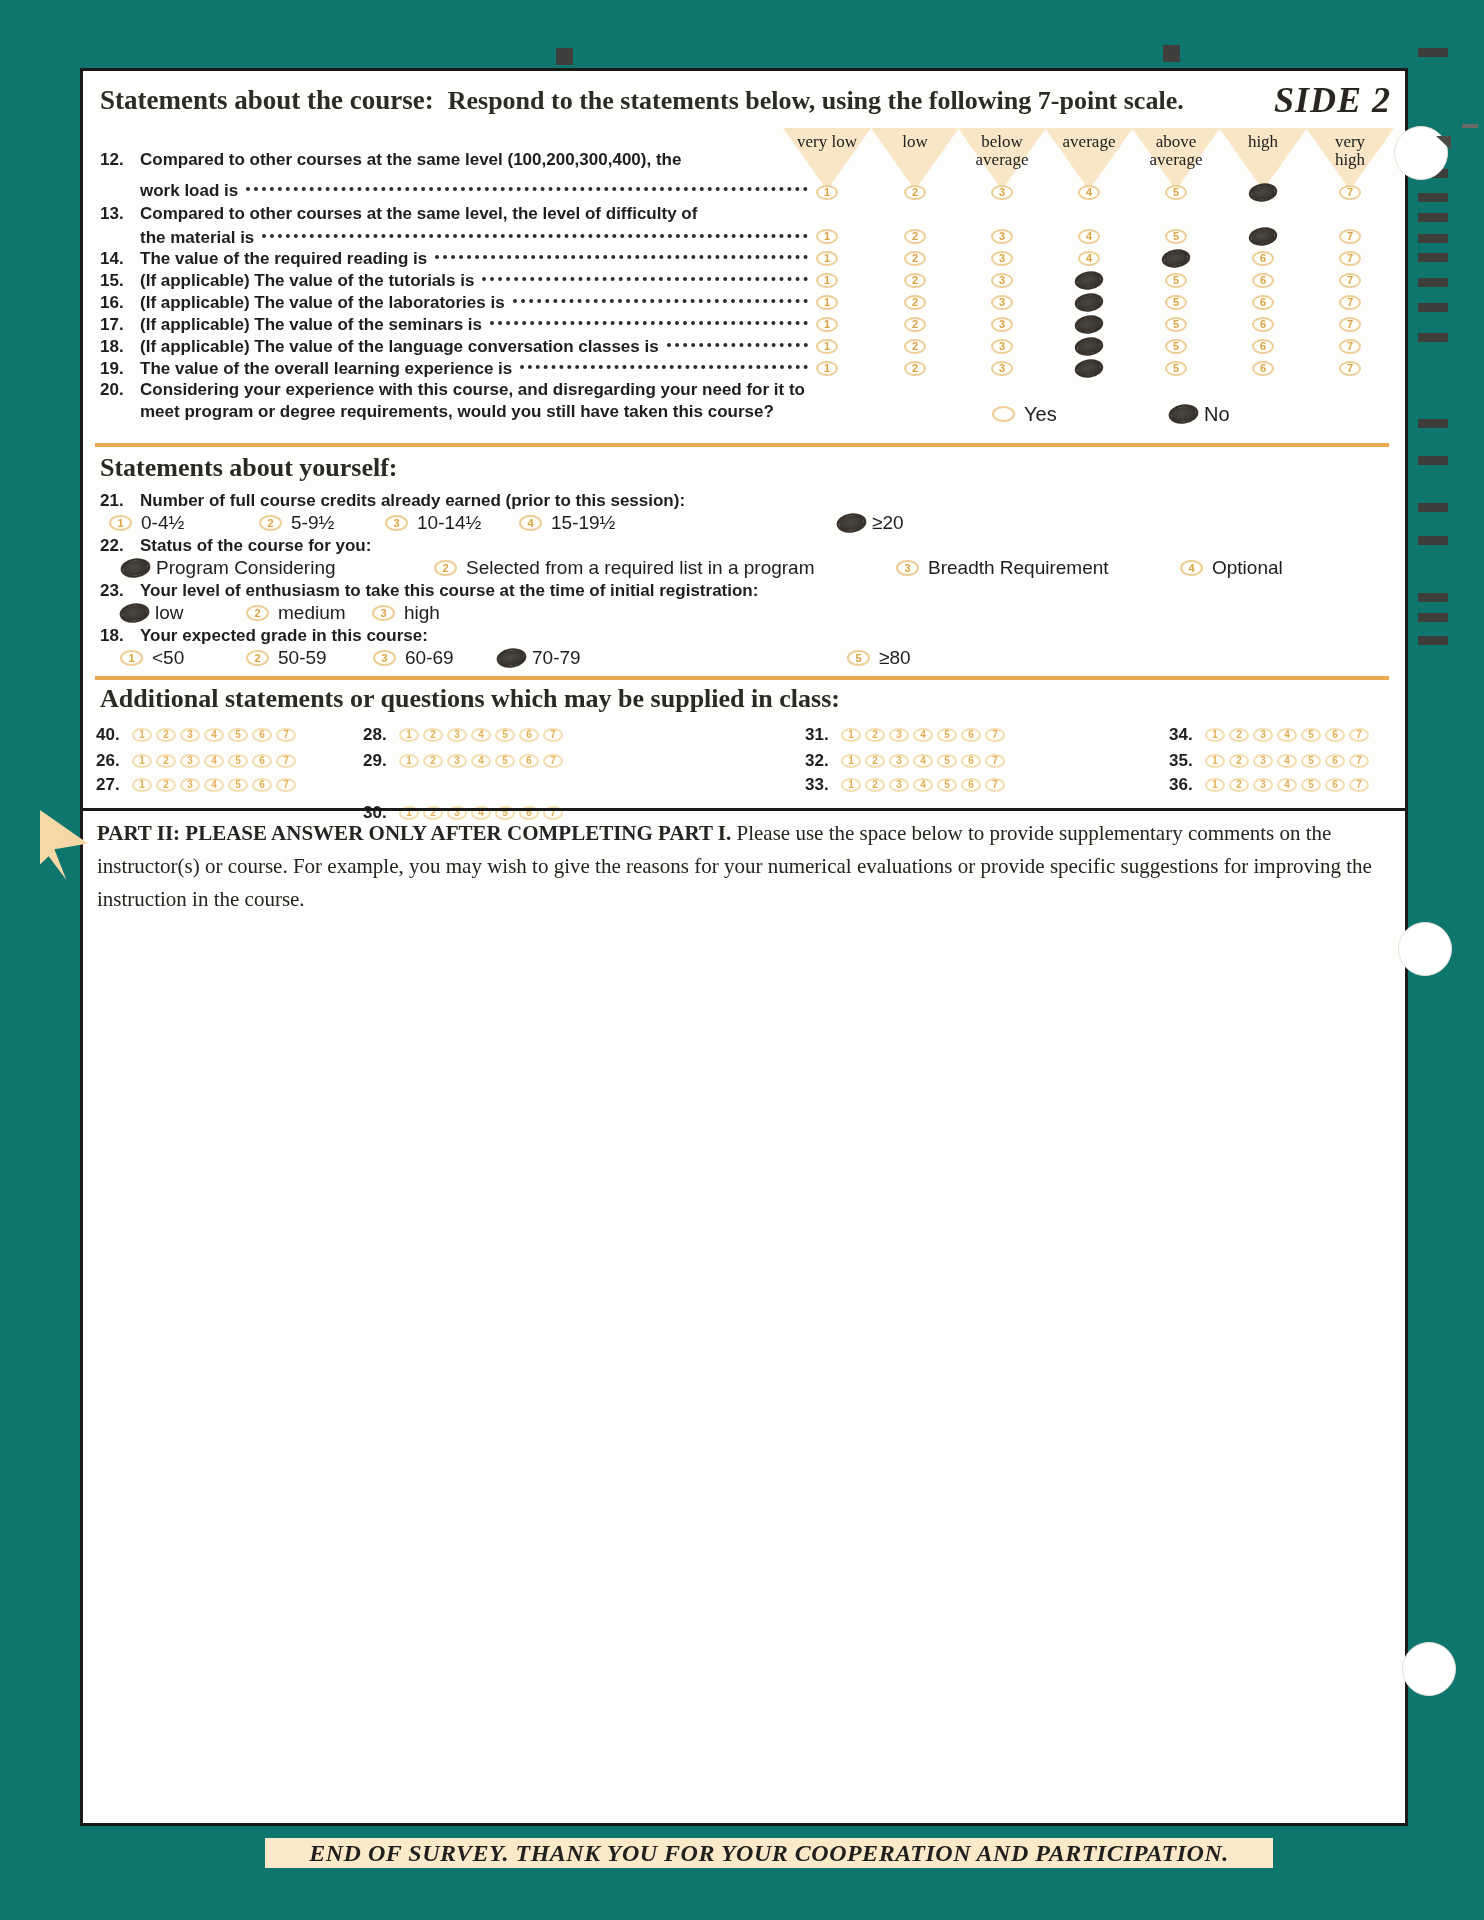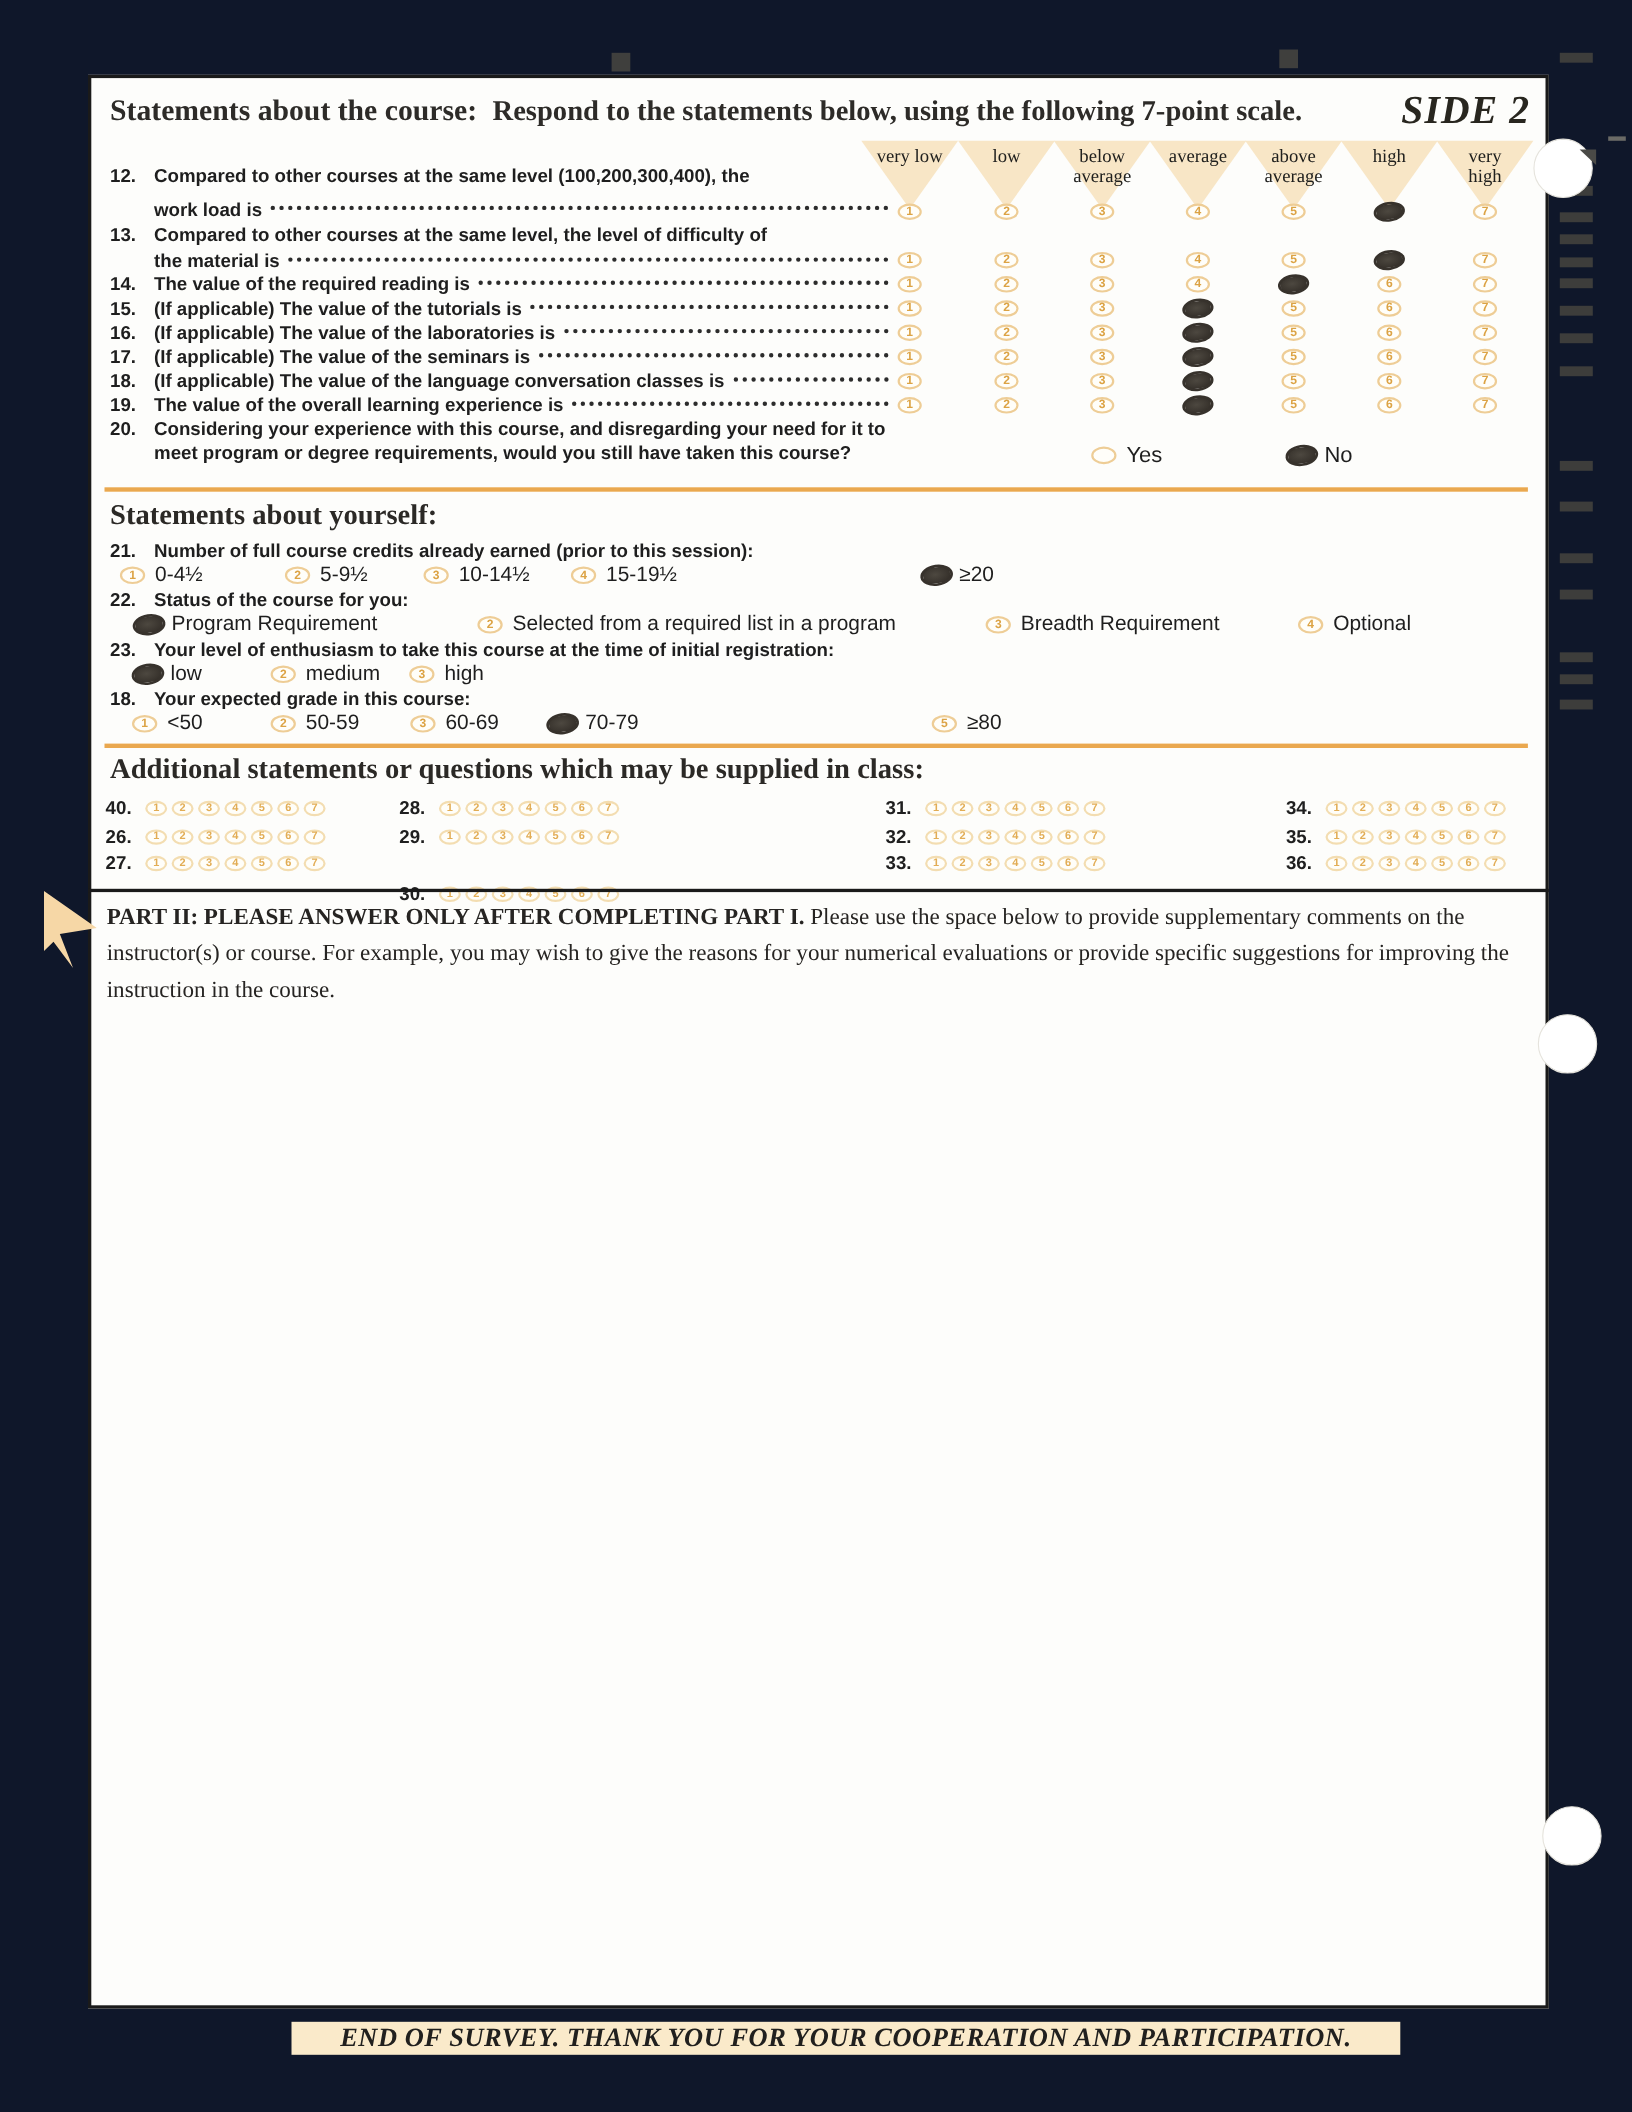--- a/index.html
+++ b/index.html
@@ -1,16 +1,16 @@
 <!DOCTYPE html>
 <html><head>
 <meta charset="utf-8">
 <style>
   html,body{margin:0;padding:0;background:#ffffff;}
-  .page{position:relative;width:1484px;height:1920px;background:#0f172a;overflow:hidden;
+  .page{position:relative;width:1484px;height:1920px;background:#0f766e;overflow:hidden;
         font-family:"Liberation Sans",sans-serif;color:#232323;}
   .form{position:absolute;left:80px;top:68px;width:1328px;height:1758px;
         border:3px solid #1a1a1a;box-sizing:border-box;background:#fdfdfb;}
   
   .h1{position:absolute;left:17px;top:14px;display:flex;align-items:baseline;gap:14px;
       font-family:"Liberation Serif","DejaVu Serif",serif;color:#2d2b28;}
   .h1 .main{font-weight:bold;font-size:27px;}
   .h1 .sub{font-weight:bold;font-size:26px;}
   .side2{position:absolute;right:14px;top:8px;font:bold italic 36px "Liberation Serif","DejaVu Serif",serif;
          letter-spacing:1px;color:#28261f;}
@@ -288,21 +288,21 @@
         <span class="ob filled">5</span>
         <span class="olabel">≥20</span>
       </span>
 
     <div class="qnum" style="top:465px">22.</div>
     <div class="qline" style="top:465px;width:900px">
         <span>Status of the course for you:</span>
       </div>
     <span class="opt" style="left:41px;top:486px">
         <span class="ob filled">1</span>
-        <span class="olabel">Program Requirement</span>
+        <span class="olabel">Program Considering</span>
       </span>
     <span class="opt" style="left:351px;top:486px">
         <span class="ob">2</span>
         <span class="olabel">Selected from a required list in a program</span>
       </span>
     <span class="opt" style="left:813px;top:486px">
         <span class="ob">3</span>
         <span class="olabel">Breadth Requirement</span>
       </span>
     <span class="opt" style="left:1097px;top:486px">

